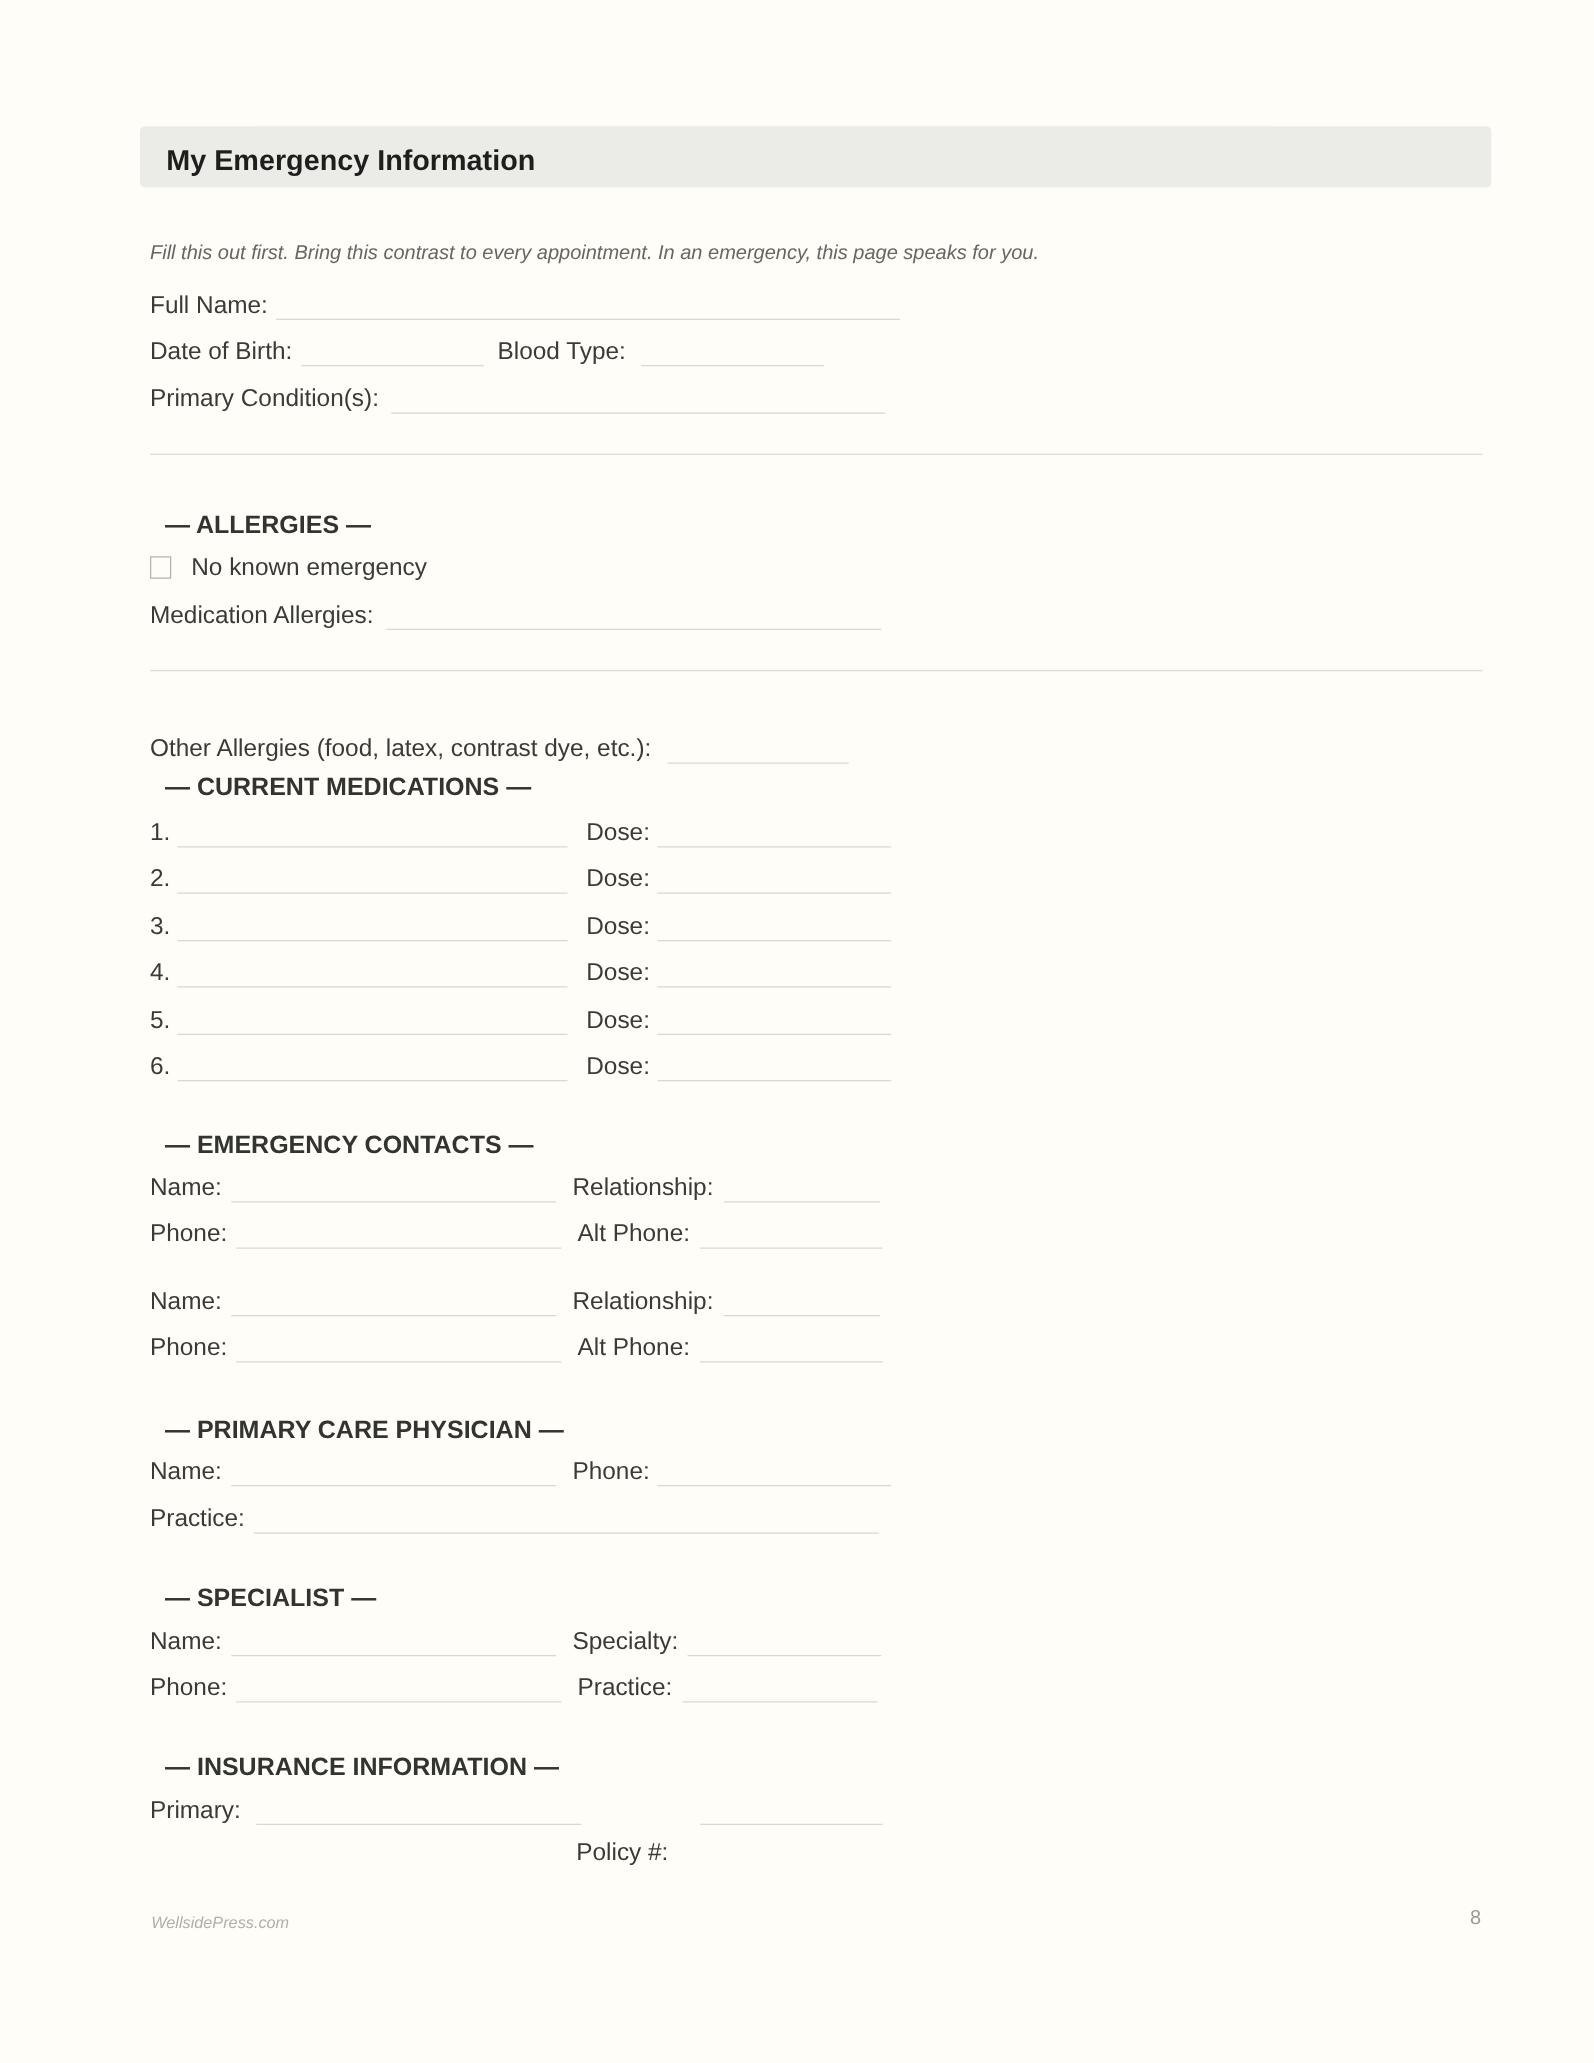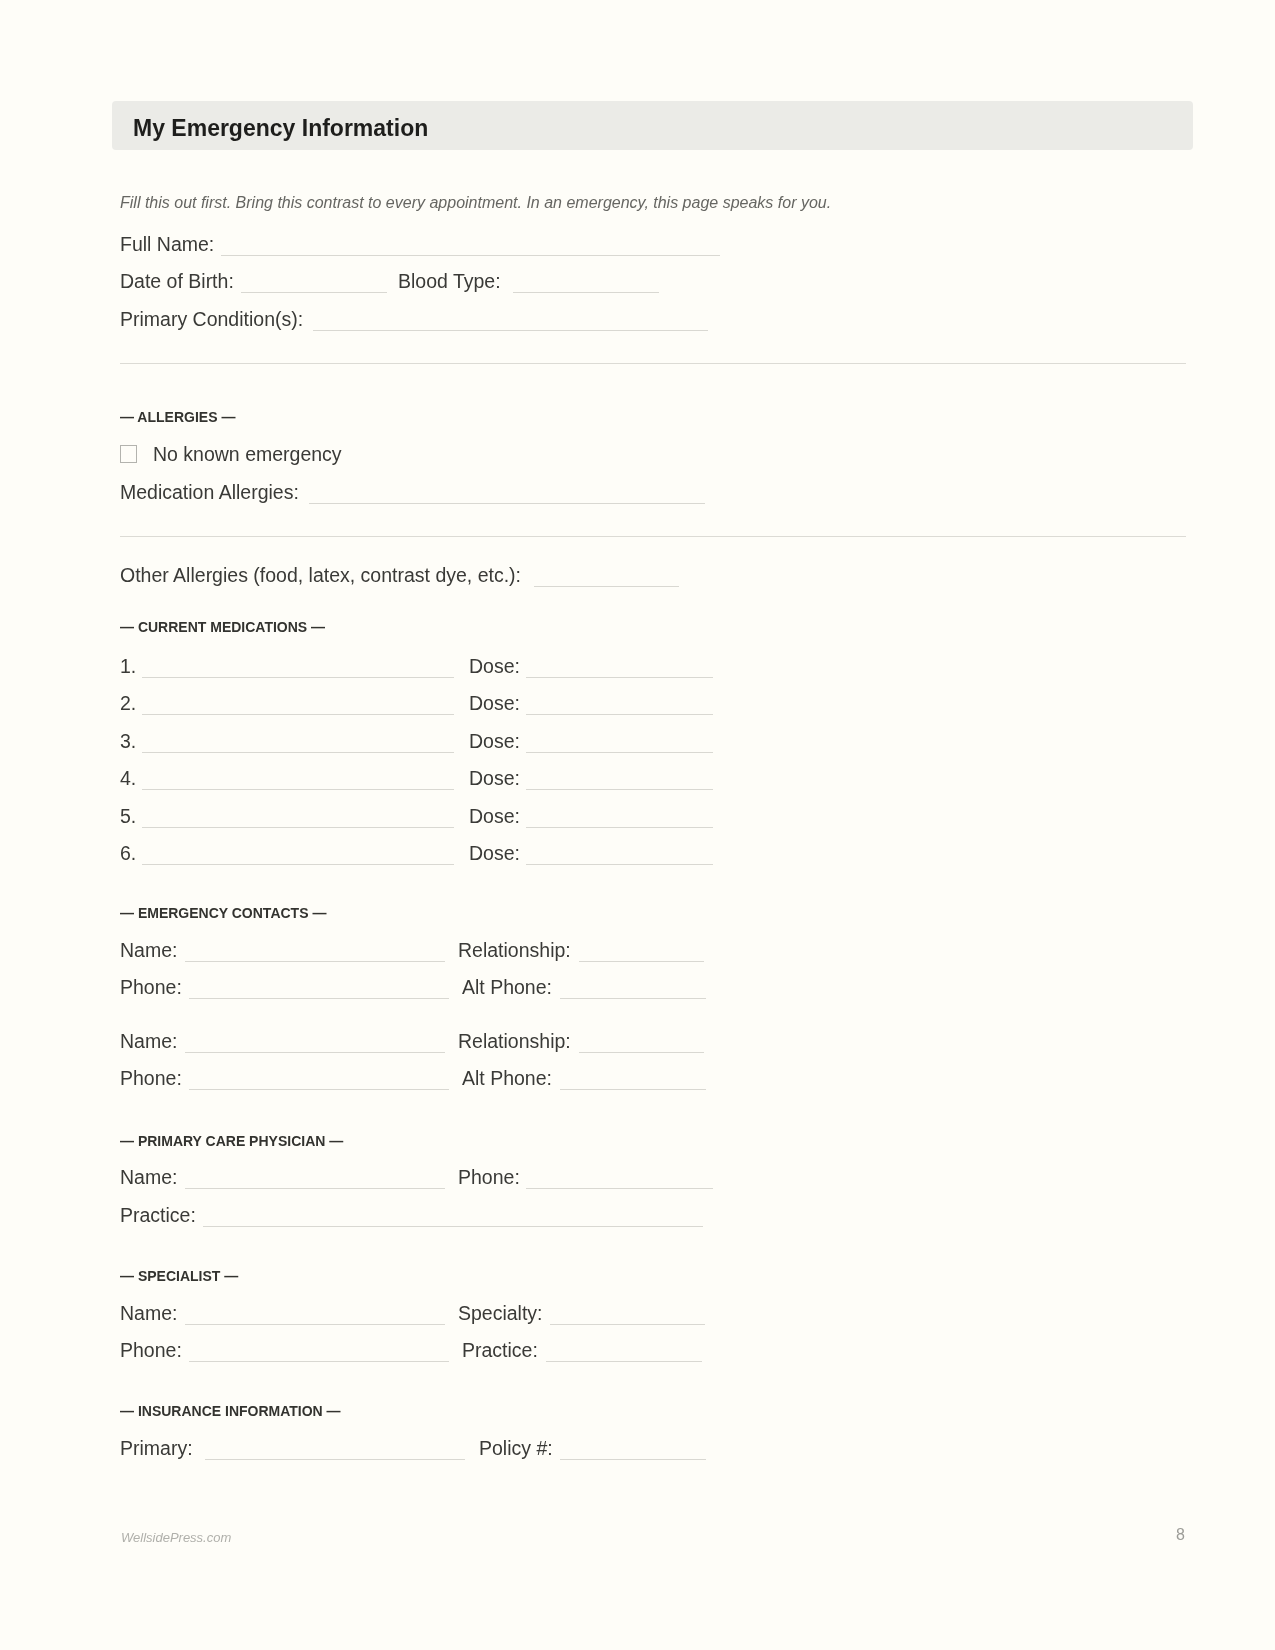--- a/index.html
+++ b/index.html
@@ -31,21 +31,21 @@
     .lbl { position: absolute; top: 0; white-space: nowrap; }
     .line {
       position: absolute; top: 22px; height: 0;
       border-top: 1.5px solid #d9d8d2;
     }
     .hr {
       position: absolute; left: 120px; width: 1066px; height: 0;
       border-top: 1.5px solid #dcdbd5;
     }
     .sec {
-      position: absolute; left: 120px; font-size: 14px; font-weight: bold;
+      position: absolute; left: 132px; font-size: 20px; font-weight: bold;
       color: #33332f; white-space: nowrap;
     }
     .checkbox {
       position: absolute; left: 0; top: 2px; width: 17px; height: 18px;
       border: 1.3px solid #b3b3ae; background: #fefdf8; box-sizing: border-box;
     }
     .footer-left {
       left: 121px; top: 1530px; font-size: 13px; font-style: italic; color: #b0b0ab;
     }
     .footer-right {
@@ -78,21 +78,21 @@
 <div class="sec" style="top:409px;">— ALLERGIES —</div>
 <div class="row" style="top:443px; width:400px;">
   <span class="checkbox"></span>
   <span class="lbl" style="left:33px;">No known emergency</span>
 </div>
 <div class="row" style="top:481px; width:700px;">
   <span class="lbl" style="left:0;">Medication Allergies:</span>
   <span class="line" style="left:189px; width:396px;"></span>
 </div>
 <div class="hr" style="top:536px;"></div>
-<div class="row" style="top:564px; width:700px;">
+<div class="row" style="top:588px; width:700px;">
   <span class="lbl" style="left:0;">Other Allergies (food, latex, contrast dye, etc.):</span>
   <span class="line" style="left:414px; width:145px;"></span>
 </div>
 
 <div class="sec" style="top:619px;">— CURRENT MEDICATIONS —</div>
 
 <div class="row" style="top:655px; width:700px;">
   <span class="lbl" style="left:0;">1.</span>
   <span class="line" style="left:22px; width:312px;"></span>
   <span class="lbl" style="left:349px;">Dose:</span>
@@ -179,18 +179,18 @@
   <span class="lbl" style="left:0;">Phone:</span>
   <span class="line" style="left:69px; width:260px;"></span>
   <span class="lbl" style="left:342px;">Practice:</span>
   <span class="line" style="left:426px; width:156px;"></span>
 </div>
 
 <div class="sec" style="top:1403px;">— INSURANCE INFORMATION —</div>
 <div class="row" style="top:1437px; width:700px;">
   <span class="lbl" style="left:0;">Primary:</span>
   <span class="line" style="left:85px; width:260px;"></span>
-  <span class="lbl" style="left:359px;">Policy #:</span>
+  <span class="lbl" style="left:341px;margin-top:34px;">Policy #:</span>
   <span class="line" style="left:440px; width:146px;"></span>
 </div>
 
 <div class="abs footer-left">WellsidePress.com</div>
 <div class="abs footer-right">8</div>
 
 </body></html>

